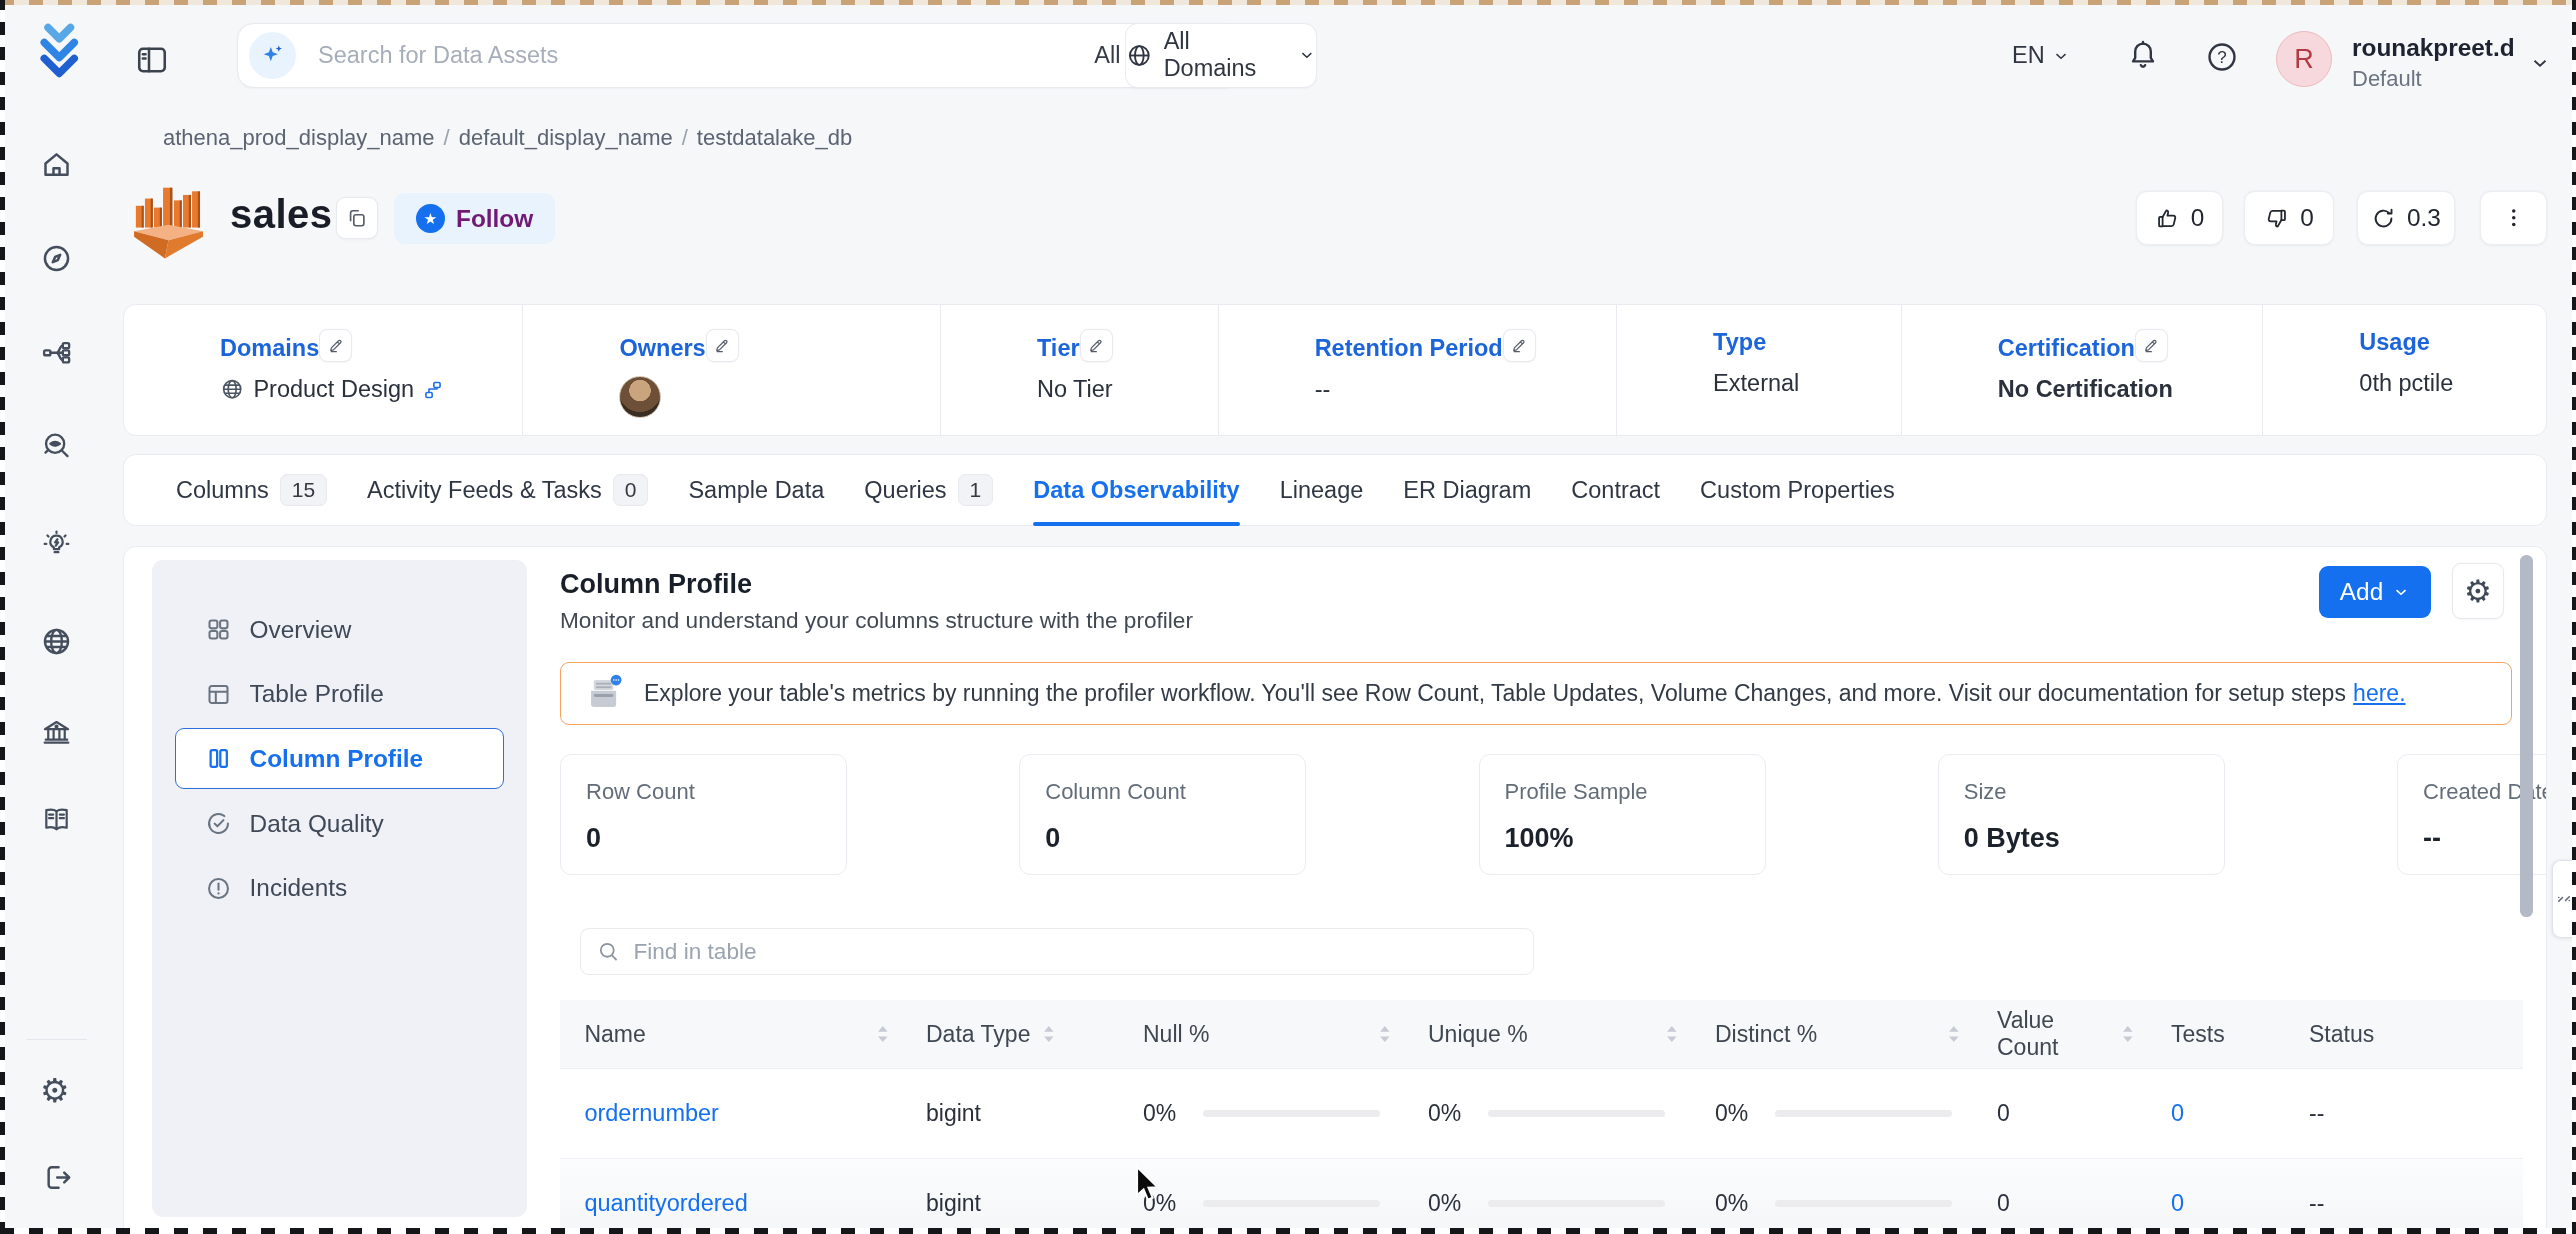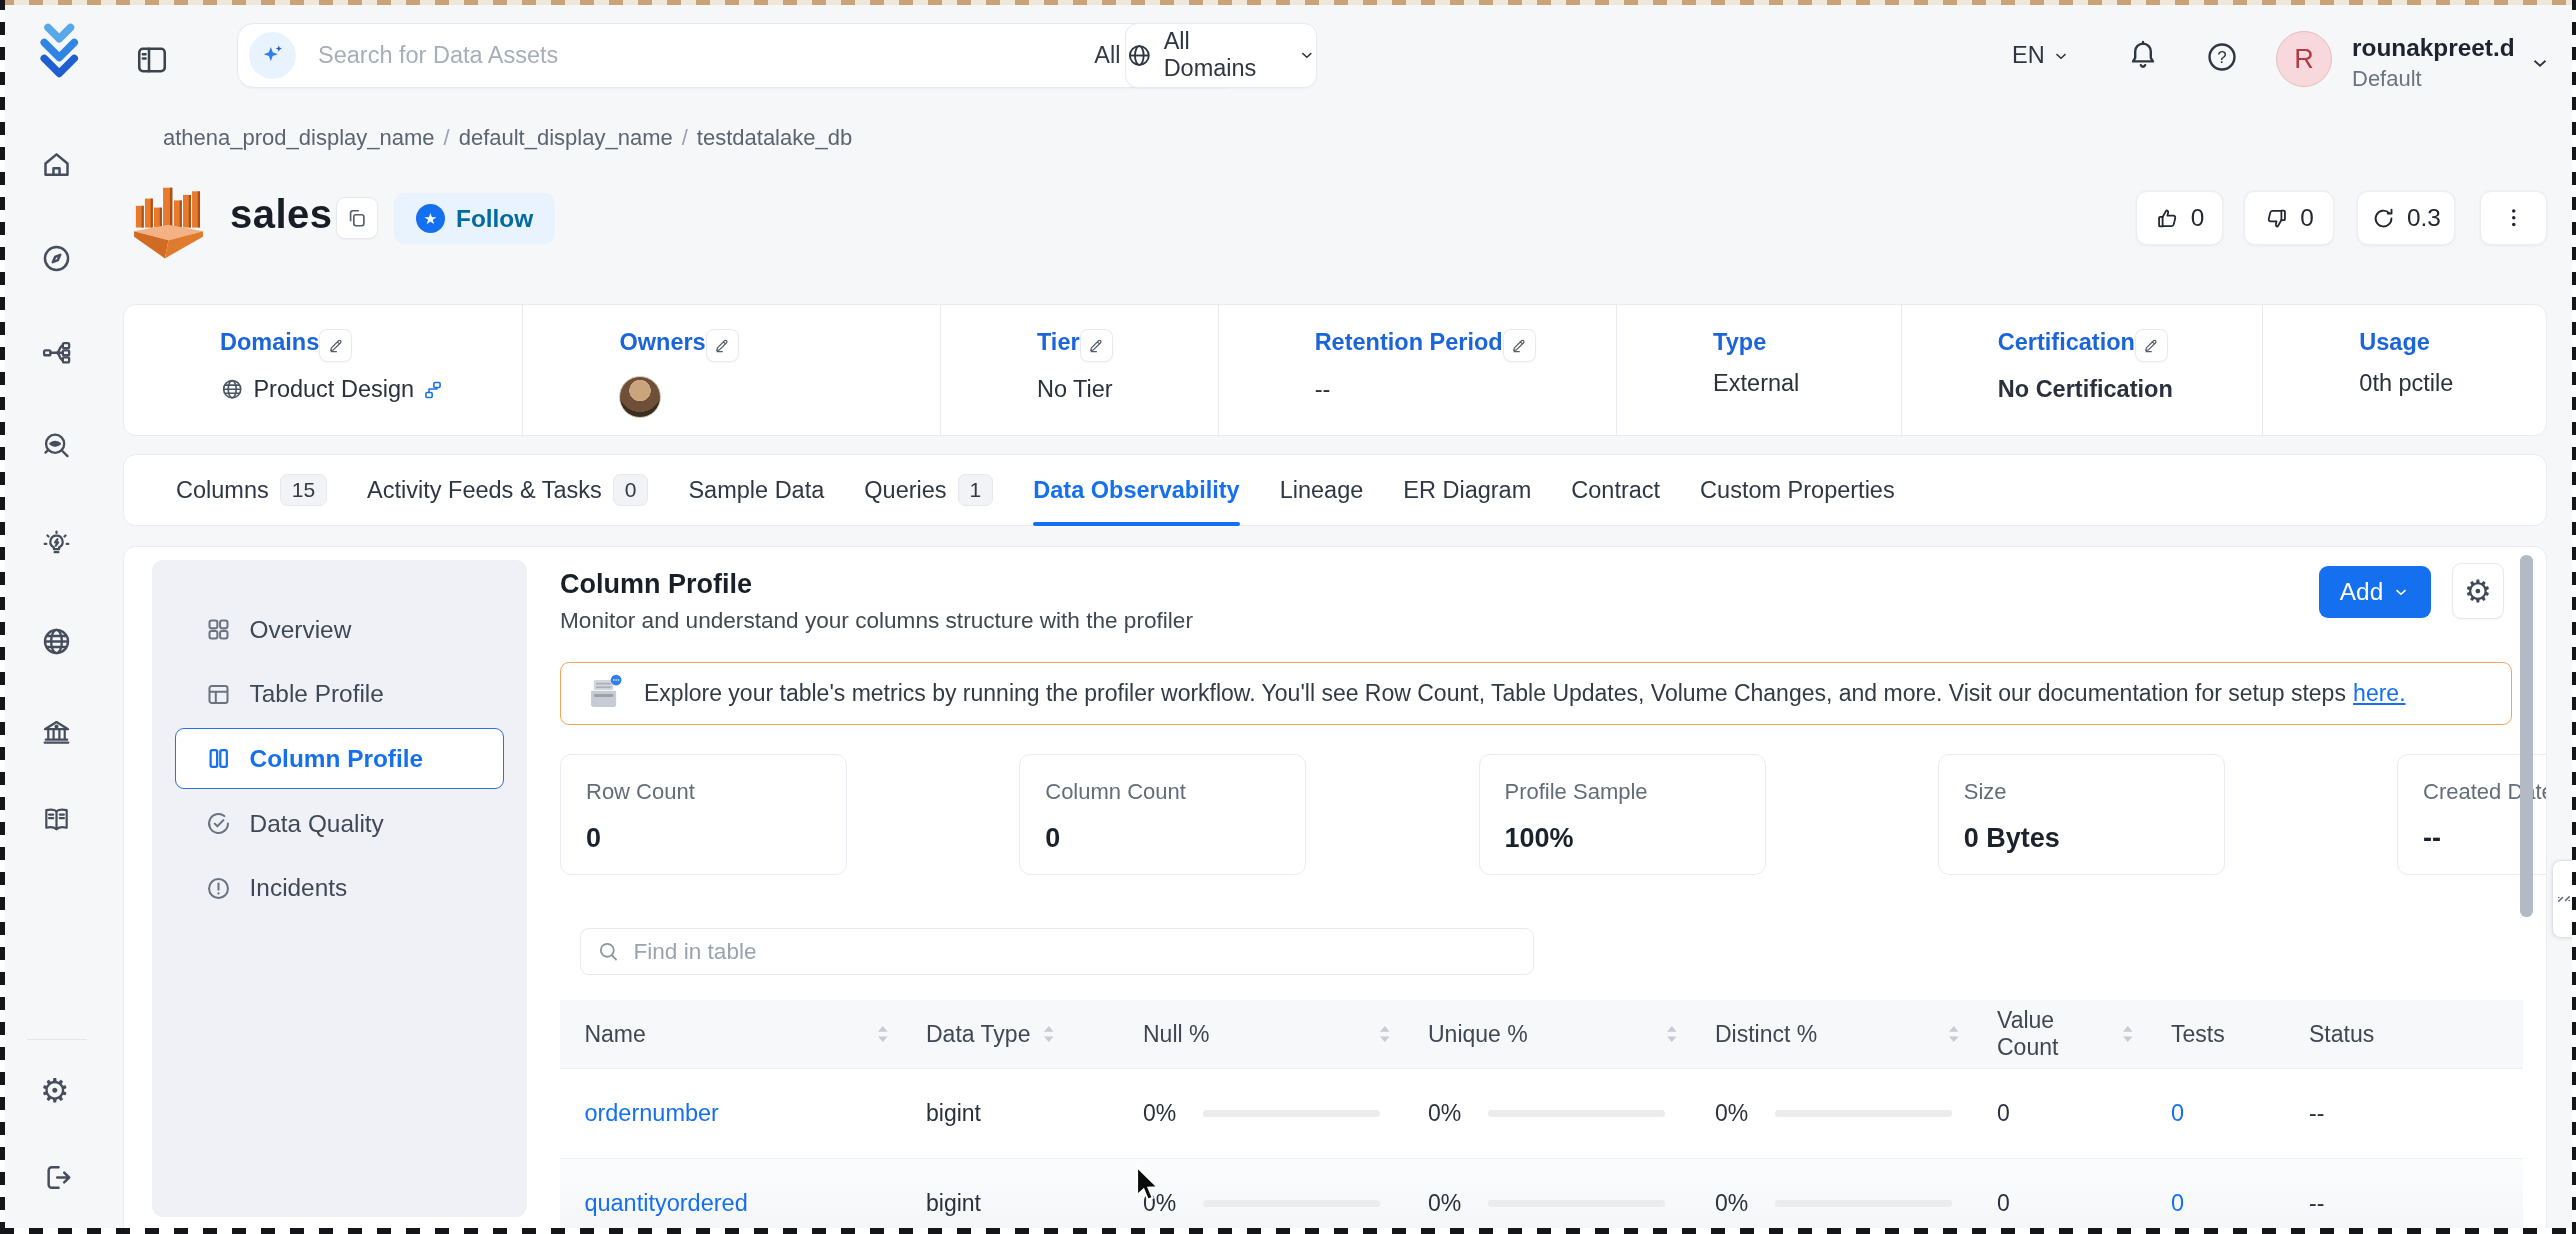--- a/index.html
+++ b/index.html
@@ -29,29 +29,29 @@
   .uname { font-size:24.4px; font-weight:700; color:#1d2330; }
   .uteam { font-size:22px; color:#6a7380; margin-top:3.6px; }
 
   .breadcrumb { left:163px; top:125px; font-size:22px; color:#5b6472; }
   .breadcrumb .sep { color:#9aa2ae; margin:0 9px; }
 
   .title { left:230px; top:192px; font-size:40px; font-weight:700; color:#181d27; letter-spacing:0.5px; }
   .iconbtn { background:#fff; border:0.9px solid #e7e9ee; border-radius:9px; display:flex; align-items:center; justify-content:center; box-shadow:0 0.9px 1.8px rgba(20,30,60,.04); }
   .follow { left:394px; top:193px; height:51px; padding:0 22px; background:#e9f3fe; border-radius:11px; display:flex; align-items:center; gap:11px; }
   .follow .star { width:29px; height:29px; border-radius:50%; background:#1570ef; color:#fff; font-size:15.4px; display:flex; align-items:center; justify-content:center; }
-  .follow .lbl { font-size:24.4px; font-weight:600; color:#0369a1; }
+  .follow .lbl { font-size:24.4px; font-weight:600; color:#701a75; }
 
   .act-btn { position:absolute; top:191px; height:54px; background:#fff; border:0.9px solid #eceef2; border-radius:11px; box-shadow:0 0.9px 2.7px rgba(20,30,60,.06); display:flex; align-items:center; justify-content:center; gap:11px; font-size:24.4px; color:#21262f; }
 
   
   .meta-card { left:123px; top:304px; width:2424px; height:132px; display:flex; align-items:stretch; }
   .mseg { padding:23.5px 0 0 96px; border-right:0.9px solid #e8eaef; }
   .mseg:last-child { border-right:none; }
-  .mlabelrow { display:flex; align-items:flex-start; }
+  .mlabelrow { display:flex; align-items:flex-end; }
   .mlabel { font-size:23.5px; font-weight:600; color:#1b64da; }
   .pencil { width:33px; height:33px; border-radius:8.1px; }
   .mvalue { margin-top:14.5px; font-size:23.5px; color:#2a313c; font-weight:500; display:flex; align-items:center; gap:9px; }
   .owner-avatar { width:42px; height:42px; border-radius:50%; background:radial-gradient(circle at 50% 34%, #caa47c 0 32%, #6e5038 33% 64%, #3a2d22 65%); border:0.9px solid #d8c7b4; }
 
   
   .tabs-card { left:123px; top:454px; width:2424px; height:72px; display:flex; align-items:center; padding-left:52px; gap:40px; }
   .tab { height:72px; display:flex; align-items:center; gap:11px; font-size:23.5px; color:#2f3744; position:relative; }
   .tab .badge { background:#f1f3f6; border:0.9px solid #e7e9ed; border-radius:7.2px; padding:2.7px 11px; font-size:21px; color:#333a44; }
   .tab.active { color:#1570ef; font-weight:700; }

